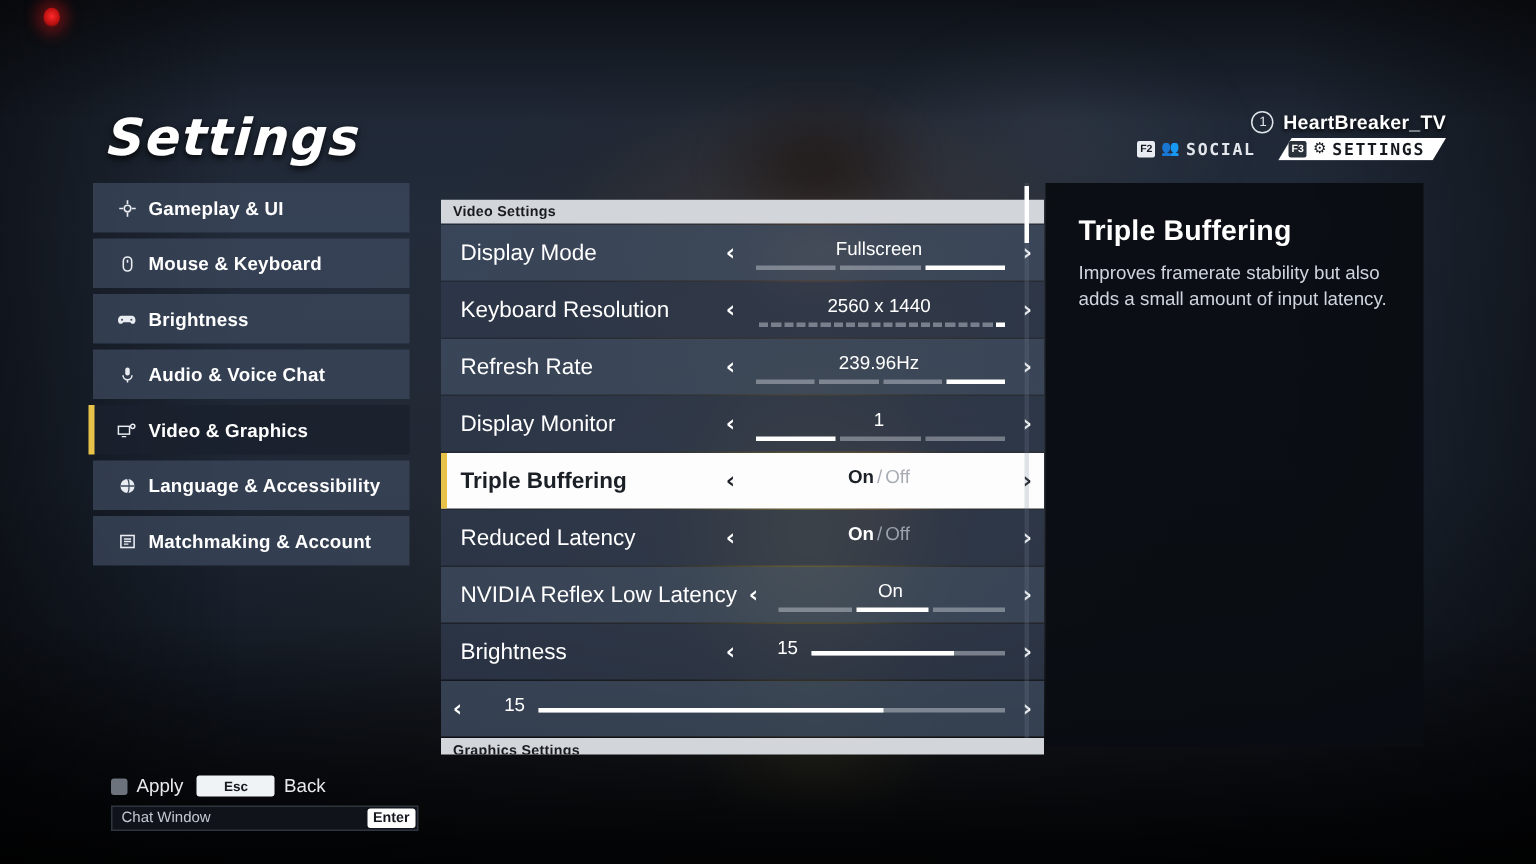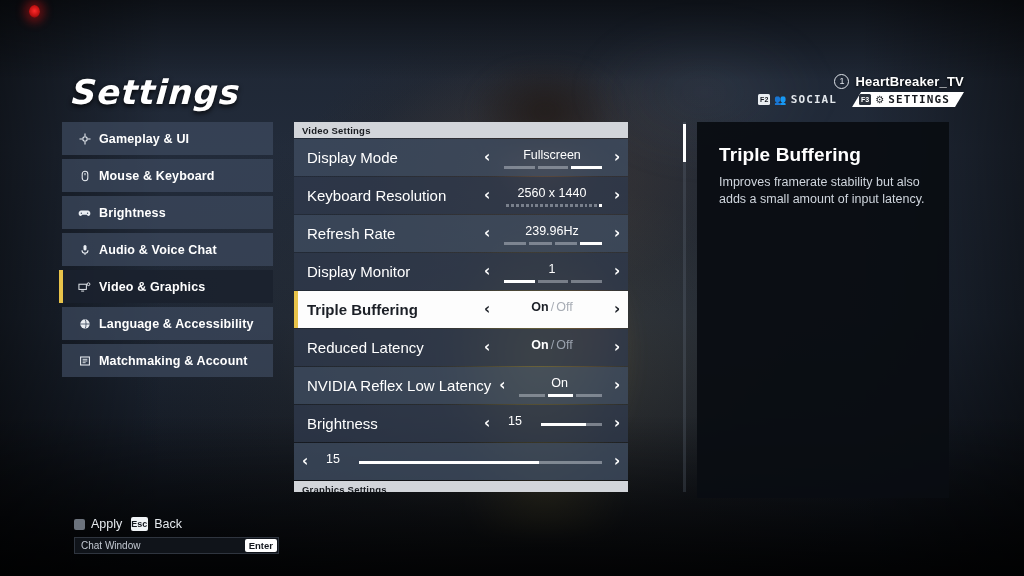--- a/index.html
+++ b/index.html
@@ -99,21 +99,21 @@
     letter-spacing:0.15px;
   }
   .side-item.selected { background:rgba(26,33,45,0.88); }
   .side-item.selected::before {
     content:""; position:absolute; left:-3px; top:0; bottom:0; width:4px; background:#e8c34a;
   }
   .side-ico { width:13px; font-size:11px; color:#e9edf2; display:flex; align-items:center; justify-content:center; }
   .side-ico svg { display:block; }
 
   
-  #panel { position:absolute; left:294px; top:122px; width:334px; height:370px; overflow:hidden; }
+  #panel { position:absolute; left:294px; top:133px; width:402px; height:370px; overflow:hidden; }
   .sec-header {
     height:16px; background:#d2d5da; color:#171a1f;
     font-size:9.5px; font-weight:bold; letter-spacing:0.2px;
     display:flex; align-items:center; padding-left:8px;
   }
   .srow {
     position:relative; height:37px; margin-top:1px;
     display:flex; align-items:center;
     background:rgba(63,76,96,0.80);
     color:#ffffff;
@@ -144,21 +144,21 @@
   
   .seg-wrap { position:absolute; left:6px; right:4px; bottom:7px; display:flex; gap:3px; }
   .seg { height:3px; flex:1; background:rgba(215,219,226,0.42); }
   .seg.on { background:#ffffff; }
   .dot-wrap { position:absolute; left:8px; right:4px; bottom:7px; display:flex; gap:2px; }
   .dot { height:3px; flex:1; background:rgba(200,206,215,0.48); }
   .dot.on { background:#ffffff; }
 
   
   .inline-val { position:absolute; left:0; right:0; top:9px; display:flex; align-items:center; gap:9px; }
-  .inline-num { font-size:12.5px; width:34px; text-align:center; }
+  .inline-num { font-size:12.5px; width:34px; text-align:right; }
   .slider-track {
     position:relative; flex:1; height:3px; margin-right:4px;
     background:rgba(215,219,226,0.45); align-self:center; margin-top:7px;
   }
   .slider-fill { position:absolute; left:0; top:0; bottom:0; background:#ffffff; }
 
   
   #scroll-track {
     position:absolute; left:683px; top:122px; width:3px; height:370px;
     background:rgba(120,132,150,0.22);
@@ -180,21 +180,21 @@
   #desc-body { color:#cfd5dd; font-size:12.5px; line-height:17px; }
 
   
   #bottom { position:absolute; left:74px; bottom:22px; width:205px; }
   #bottom-actions { display:flex; align-items:center; gap:9px; margin-bottom:6px; }
   .act { display:flex; align-items:center; gap:6px; }
   .act-label { color:#e6eaee; font-size:12.5px; }
   .keycap-lg {
     display:inline-block; background:#f0f3f6; color:#14181f;
     font-size:9px; font-weight:bold; line-height:12px;
-    padding:1px 0; border-radius:2px; min-width:17px; text-align:left;
+    padding:1px 18px; border-radius:2px; min-width:17px; text-align:left;
   }
   .keycap-blank {
     display:inline-block; background:#6c737d; width:11px; height:11px; border-radius:2px;
   }
   #chat-bar {
     height:17px; background:rgba(18,22,29,0.90);
     border:1px solid rgba(120,132,150,0.30);
     display:flex; align-items:center; justify-content:space-between;
     padding:0 1px 0 6px;
   }

